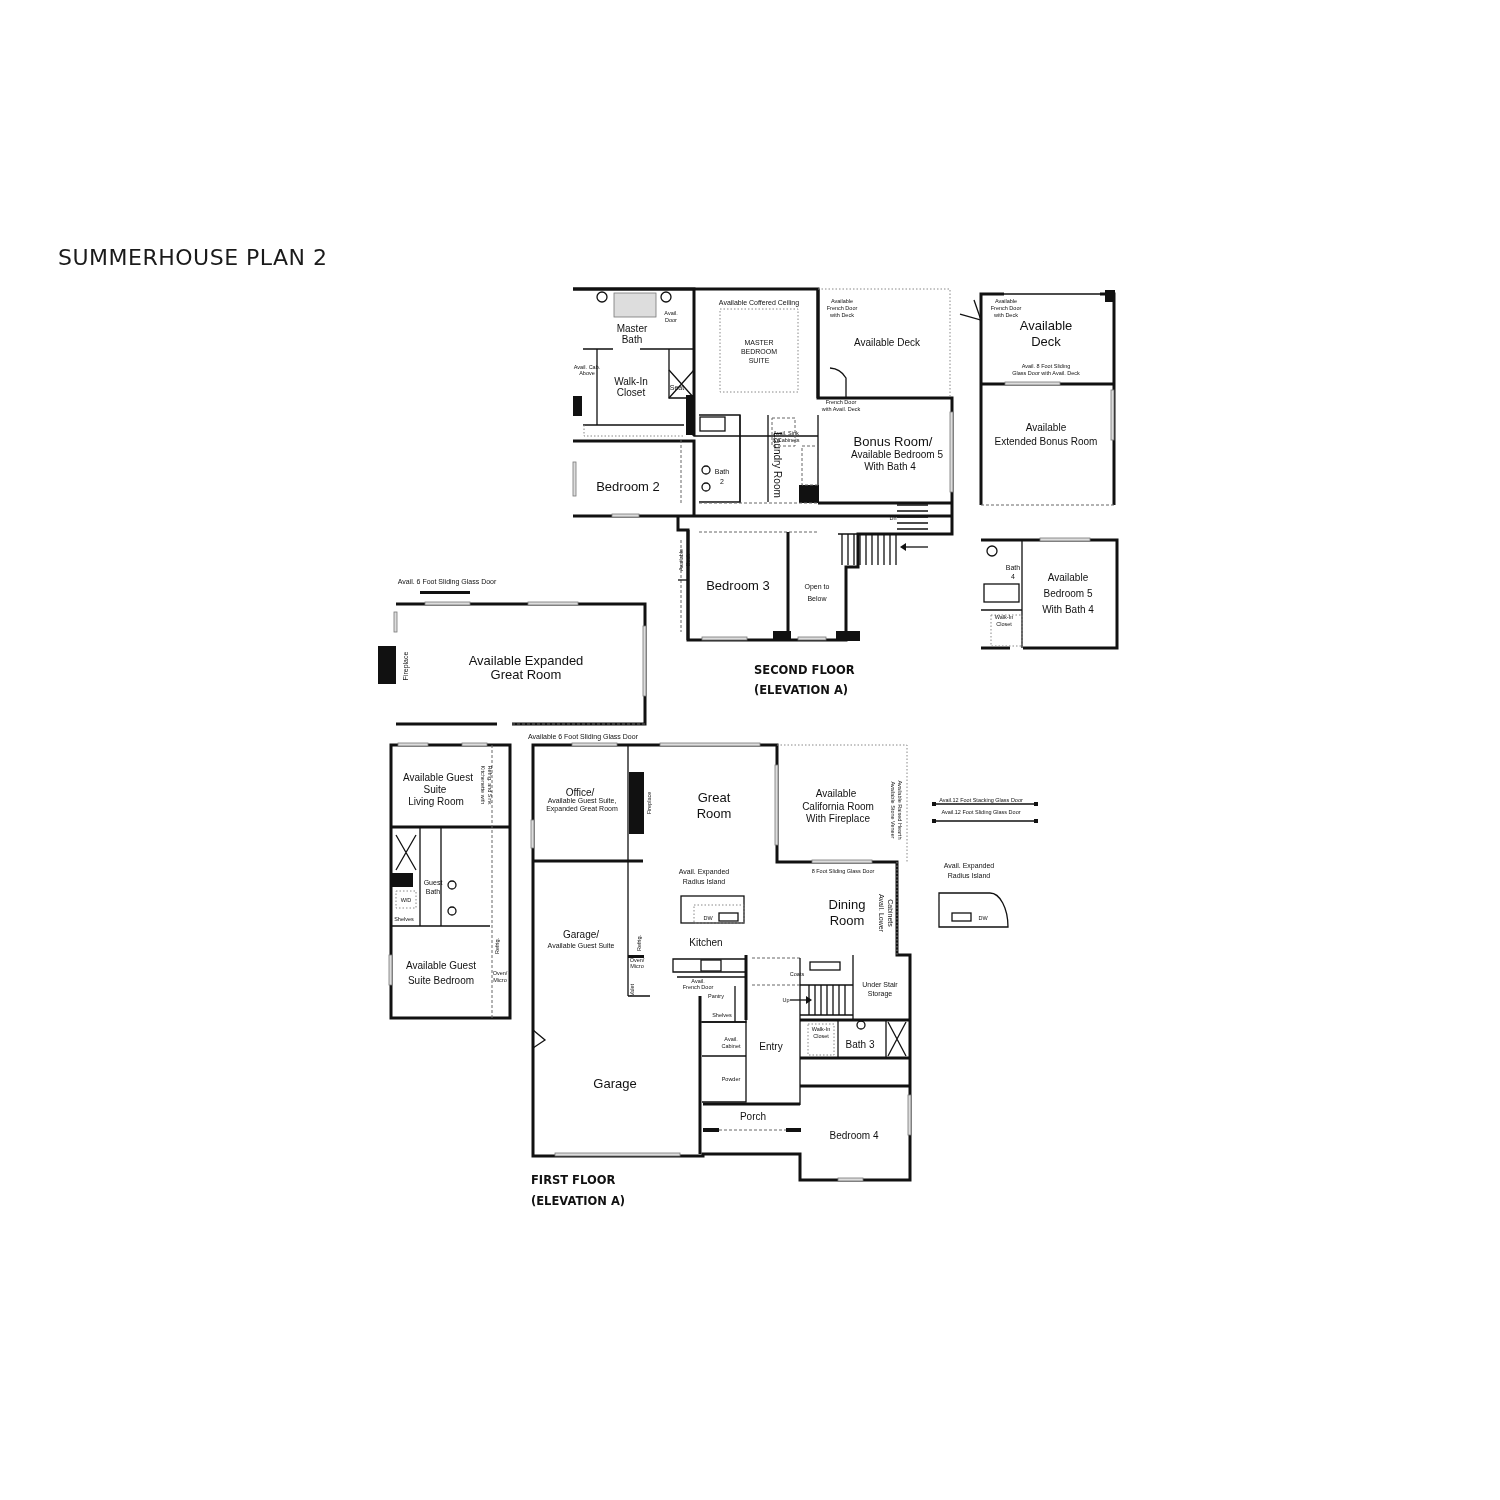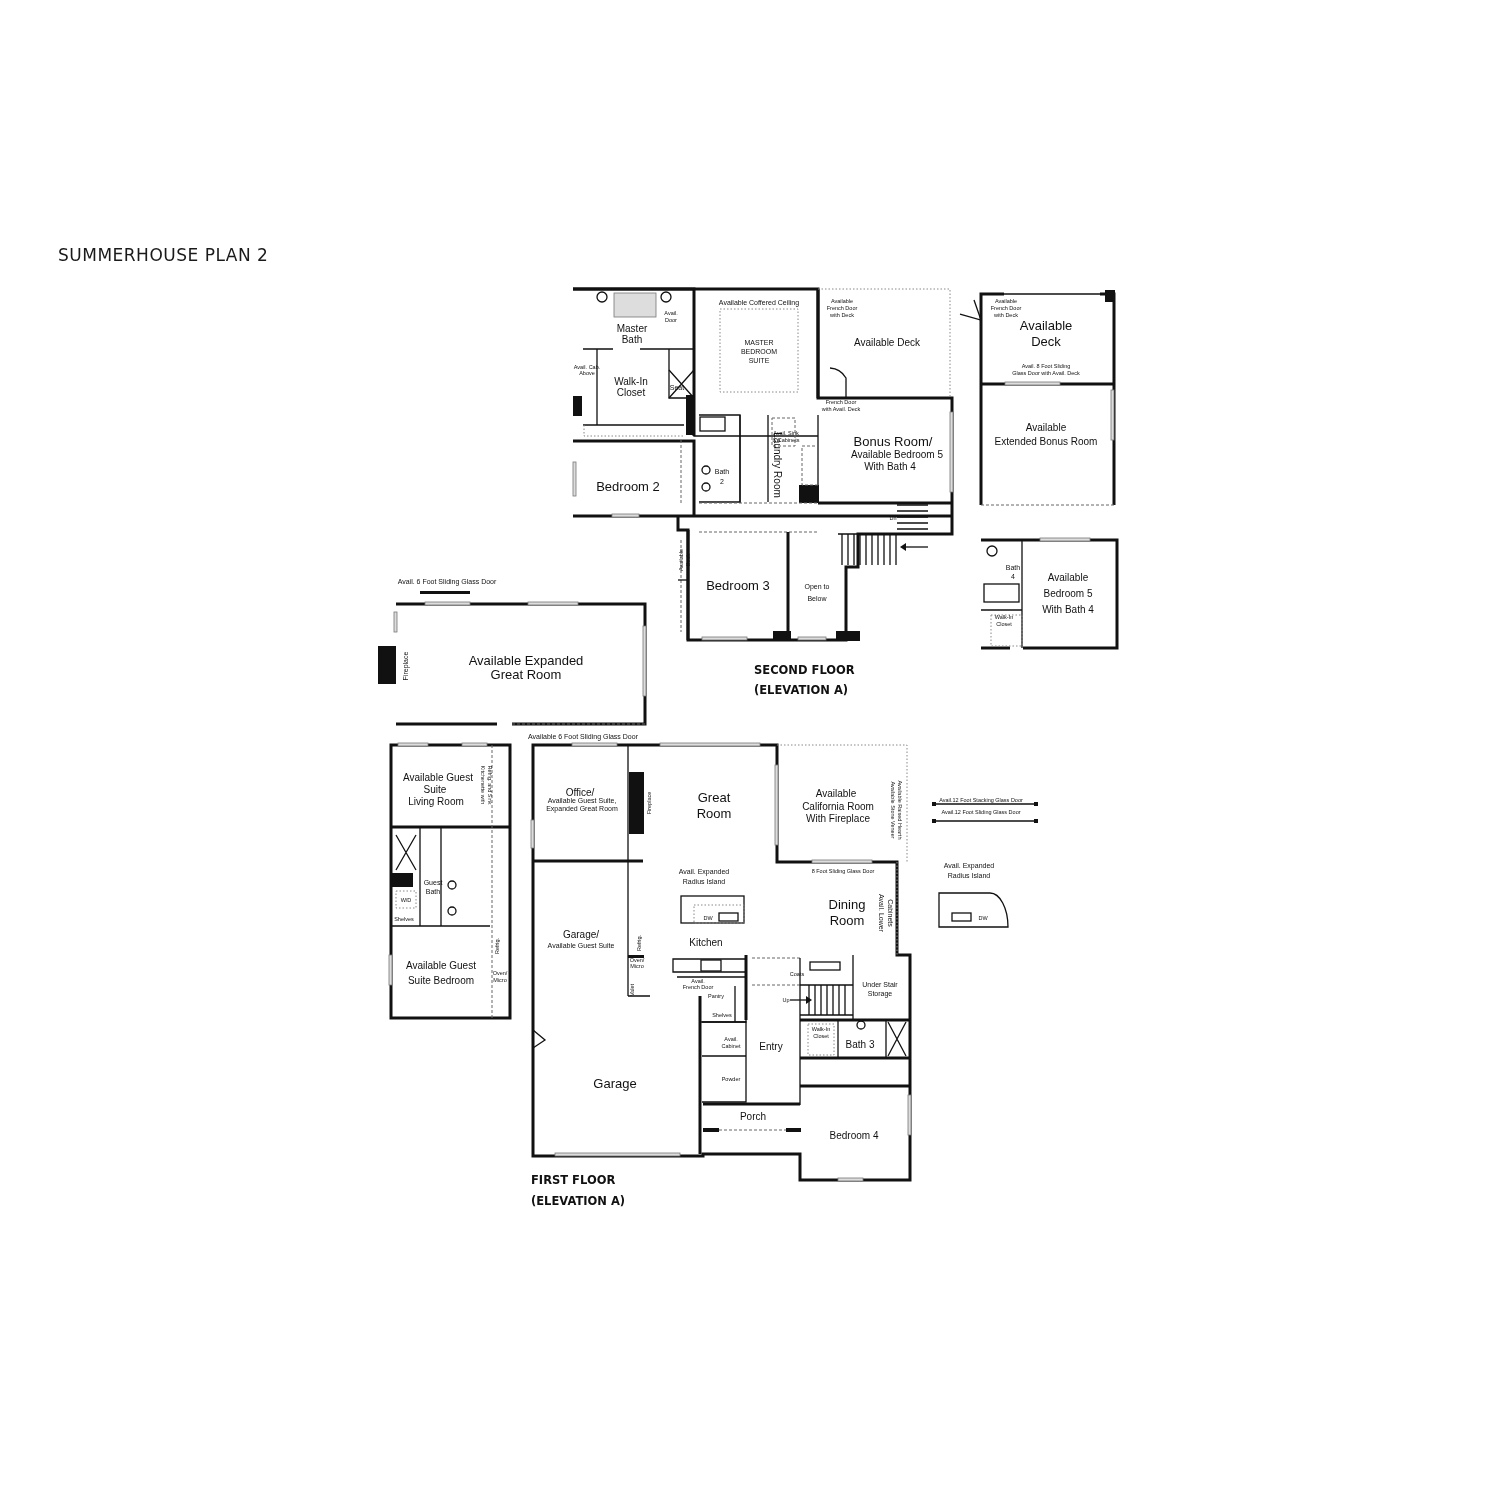--- a/index.html
+++ b/index.html
@@ -1,18 +1,18 @@
 <!DOCTYPE html>
 <html><head>
 <meta charset="utf-8">
 <style>
   html, body { margin:0; padding:0; background:#ffffff; }
   body { width:1500px; height:1500px; position:relative; overflow:hidden; font-family:"Liberation Sans", sans-serif; color:#111; }
   #plan { position:absolute; left:0; top:0; width:1500px; height:1500px; }
-  .title { position:absolute; left:58px; top:245px; font-size:17px; letter-spacing:0.5px; color:#1a1a1a; font-family:"DejaVu Sans", sans-serif; font-weight:normal; }
+  .title { position:absolute; left:58px; top:245px; font-size:22px; letter-spacing:0.5px; color:#1a1a1a; font-family:"DejaVu Sans", sans-serif; font-weight:normal; }
   .wall { fill:none; stroke:#111; stroke-width:3; }
   .thin { fill:none; stroke:#111; stroke-width:1.3; }
   .dash { fill:none; stroke:#666; stroke-width:1; stroke-dasharray:3 2; }
   .dot  { fill:none; stroke:#888; stroke-width:1; stroke-dasharray:1.5 2; }
   .solid { fill:#111; }
   .win { fill:#ddd; stroke:#777; stroke-width:0.8; }
   .lbl { font-family:"Liberation Sans", sans-serif; fill:#111; text-anchor:middle; }
   .big { font-size:13px; }
   .mid { font-size:10px; }
   .sm  { font-size:7px; }

